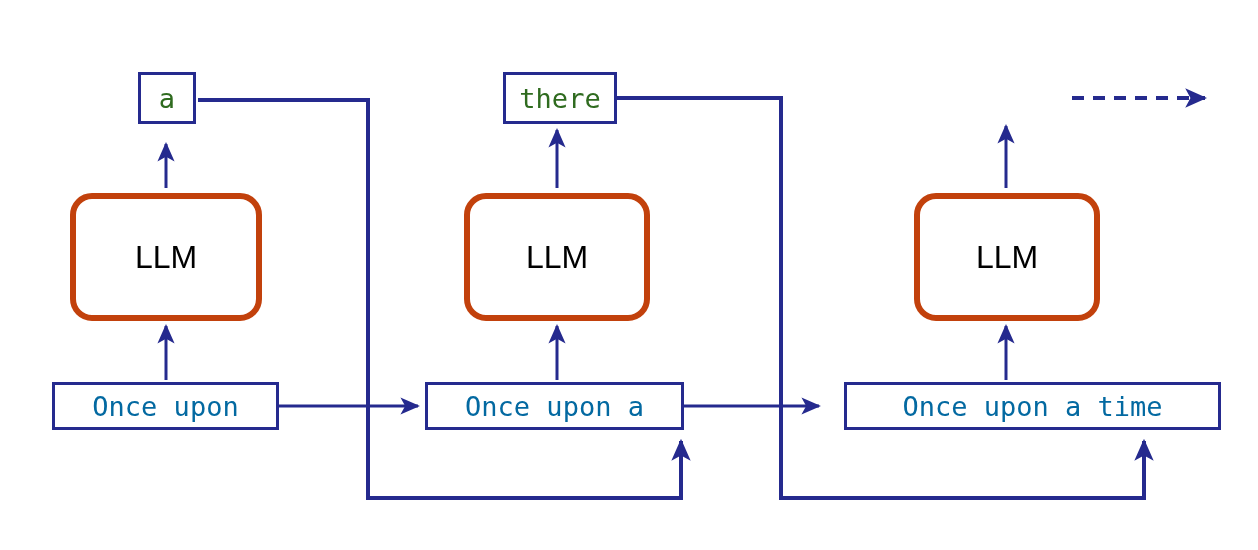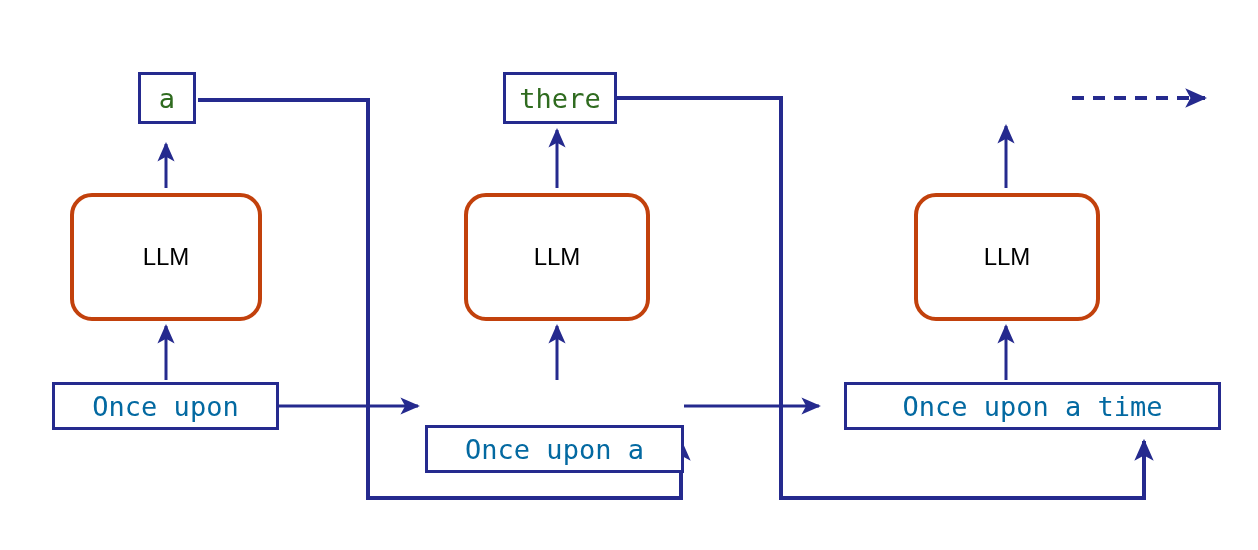--- a/index.html
+++ b/index.html
@@ -50,26 +50,26 @@
     font-size: 27px;
     display: flex;
     align-items: center;
     justify-content: center;
     white-space: pre;
   }
   
   .llm-box {
     position: absolute;
     box-sizing: border-box;
-    border: 4px solid #c2410c;
+    border: 6px solid #c2410c;
     border-radius: 22px;
     background: #ffffff;
     color: #000000;
     font-family: "Liberation Sans", sans-serif;
-    font-size: 24px;
+    font-size: 32px;
     display: flex;
     align-items: center;
     justify-content: center;
   }
 </style>
 </head>
 <body>
 
 <div id="canvas">
 
@@ -114,21 +114,21 @@
   </div>
 
   <div class="token-box" style="left:503px; top:72px; width:114px; height:52px; font-size:27px;">
     <span>there</span>
   </div>
 
   <div class="llm-box" style="left:464px; top:193px; width:186px; height:128px;">
     <span>LLM</span>
   </div>
 
-  <div class="ctx-box" style="left:425px; top:382px; width:259px; height:48px;margin-top:43px;">
+  <div class="ctx-box" style="left:425px; top:382px; width:259px; height:48px;">
     <span>Once upon a</span>
   </div>
 
 
   <div class="llm-box" style="left:914px; top:193px; width:186px; height:128px;">
     <span>LLM</span>
   </div>
 
   <div class="ctx-box" style="left:826px; top:382px; width:377px; height:48px;margin-left:18px;">
     <span>Once upon a time</span>

